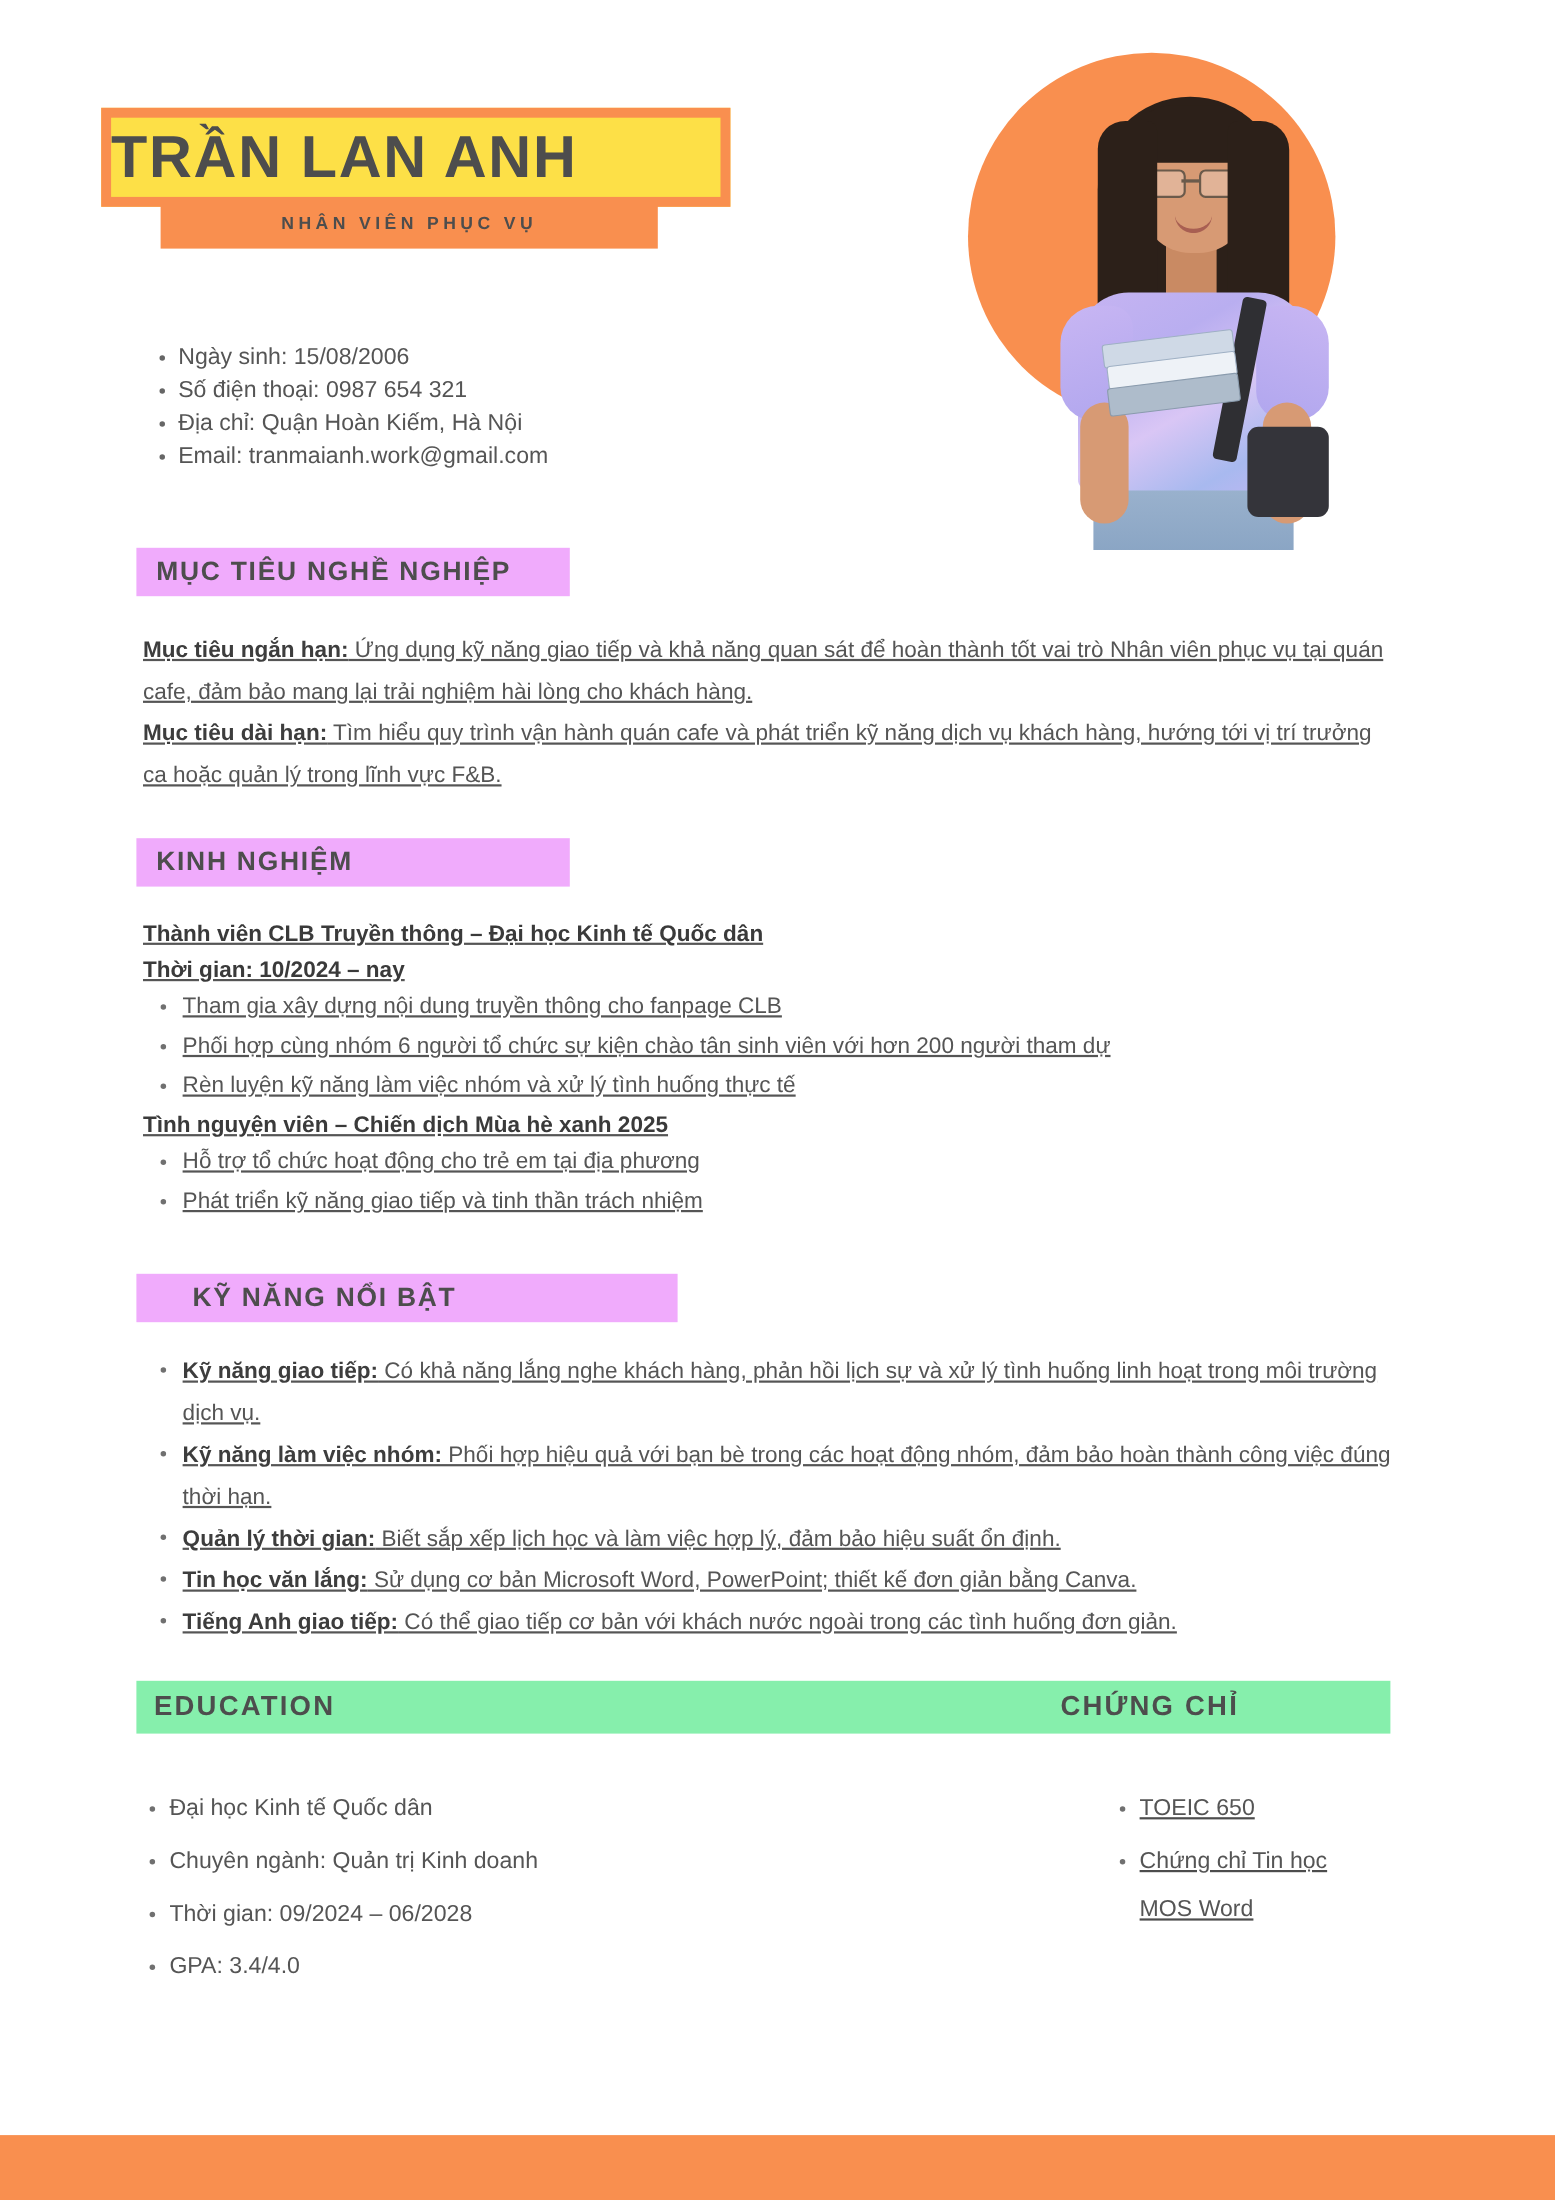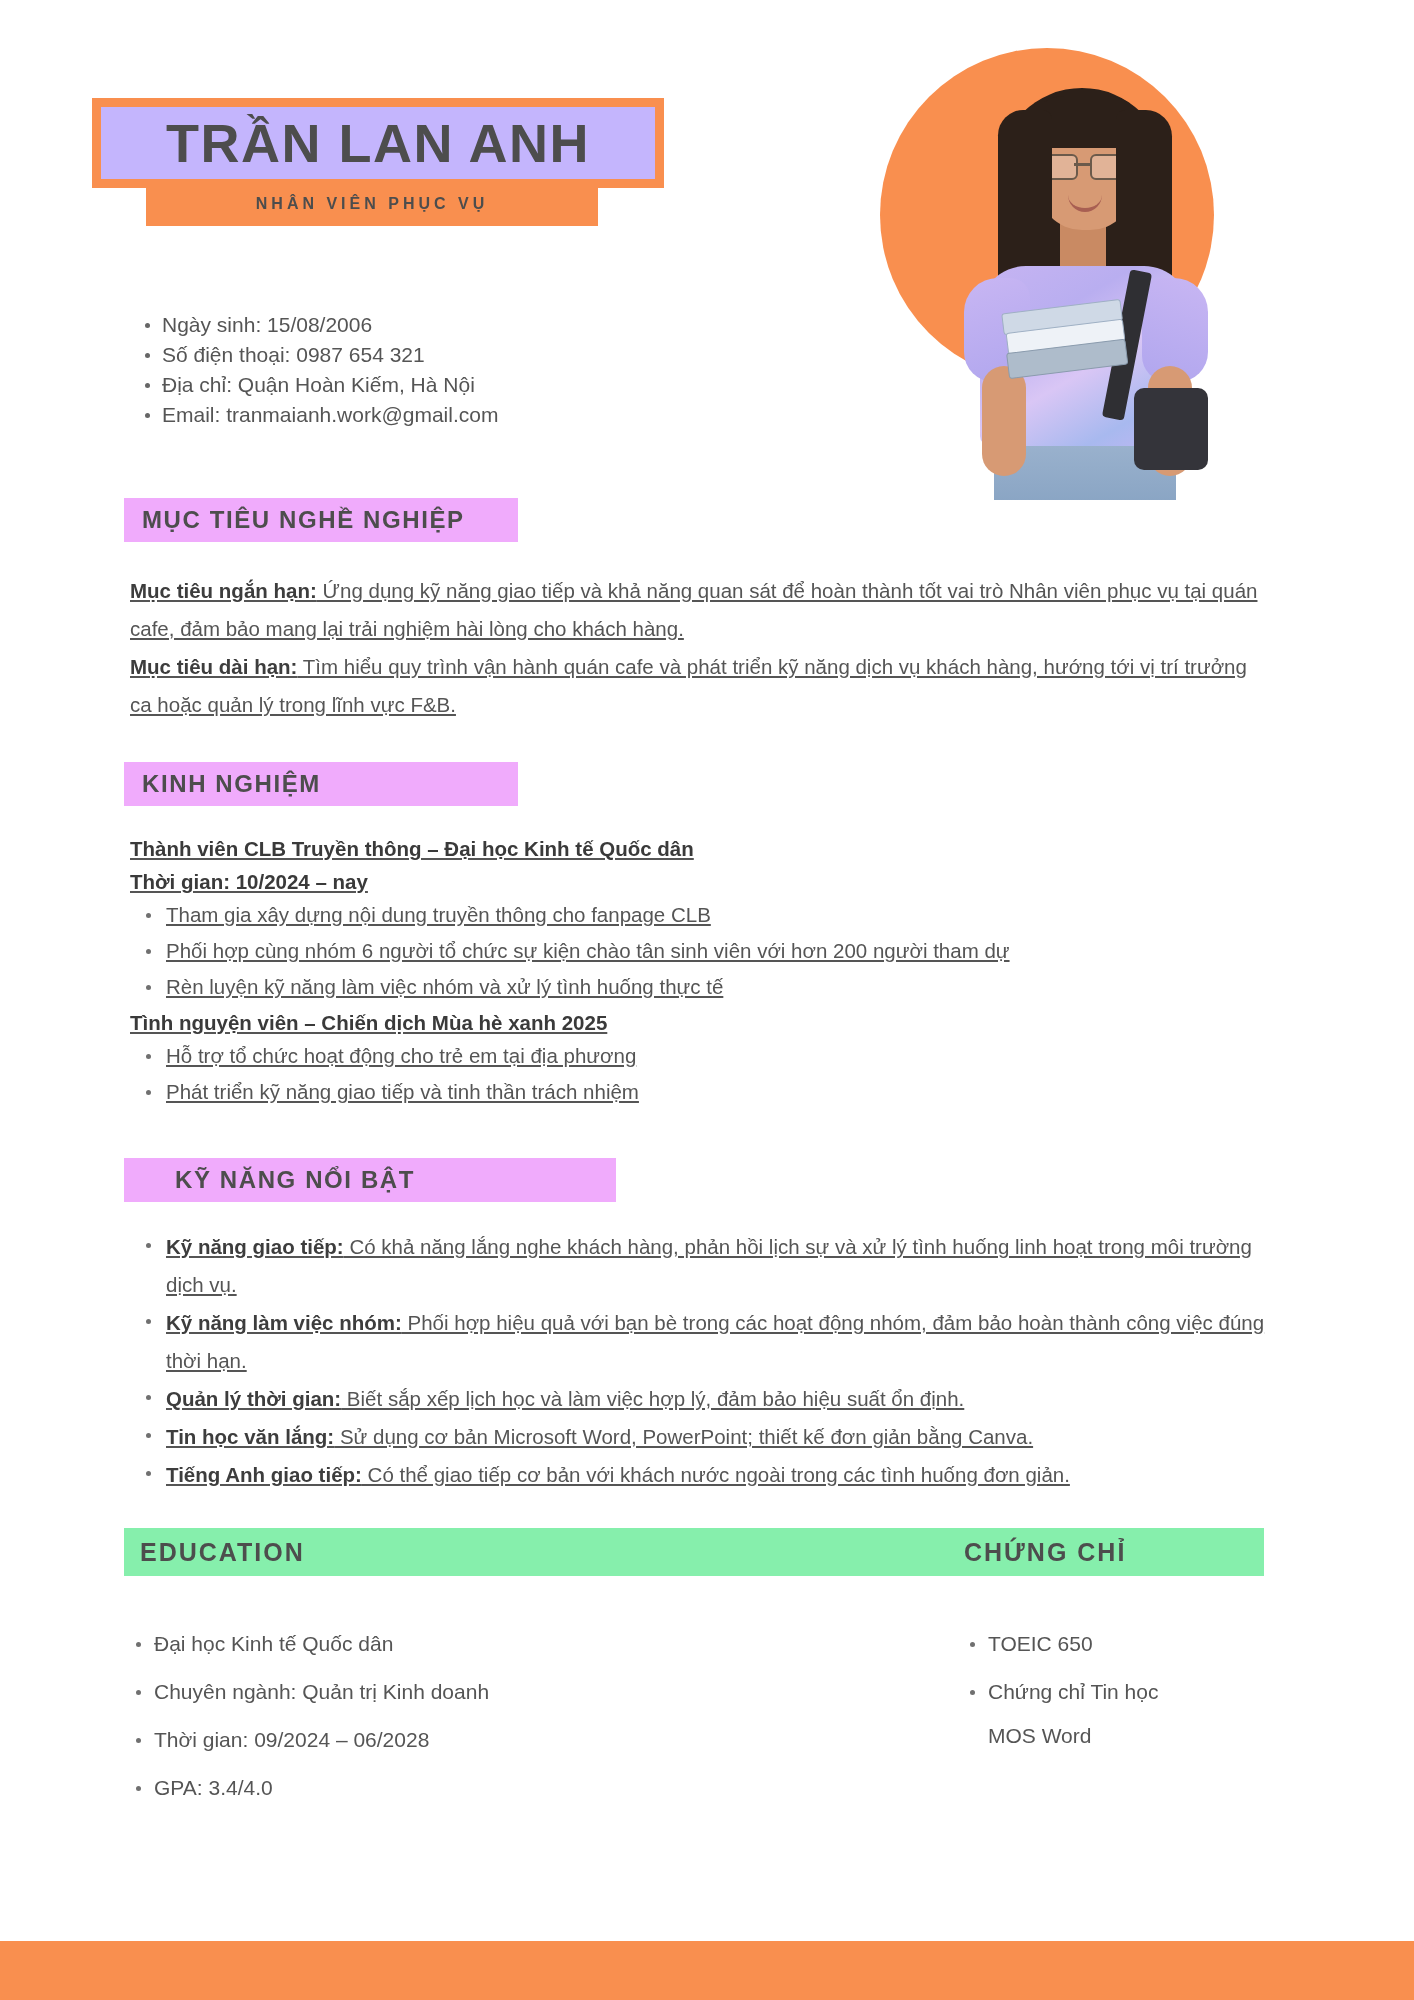--- a/index.html
+++ b/index.html
@@ -142,25 +142,24 @@
     border-radius: 8px 8px 0 0;
   }
 
   .name-box {
     position: absolute;
     left: 92px;
     top: 98px;
     width: 572px;
     height: 90px;
     border: 9px solid #f98f4f;
-    background: #c4b5fd;
+    background: #fde047;
     box-sizing: border-box;
     display: flex;
     align-items: center;
-    justify-content: center;
   }
   .name-text {
     font-size: 54px;
     font-weight: bold;
     letter-spacing: 1.5px;
     color: #4d4d4d;
     white-space: nowrap;
     line-height: 1;
   }
   .title-bar {
@@ -303,23 +302,24 @@
   }
 
   .edu-col {
     position: absolute;
     left: 130px;
     top: 1620px;
     width: 560px;
   }
   .cert-col {
     position: absolute;
-    left: 964px;
+    left: 1012px;
     top: 1620px;
     width: 400px;
+    text-decoration: underline;
   }
   .edu-col ul, .cert-col ul {
     margin: 0;
     padding: 0 0 0 24px;
     list-style: none;
   }
   .edu-col li, .cert-col li {
     position: relative;
     font-size: 21px;
     line-height: 48px;

